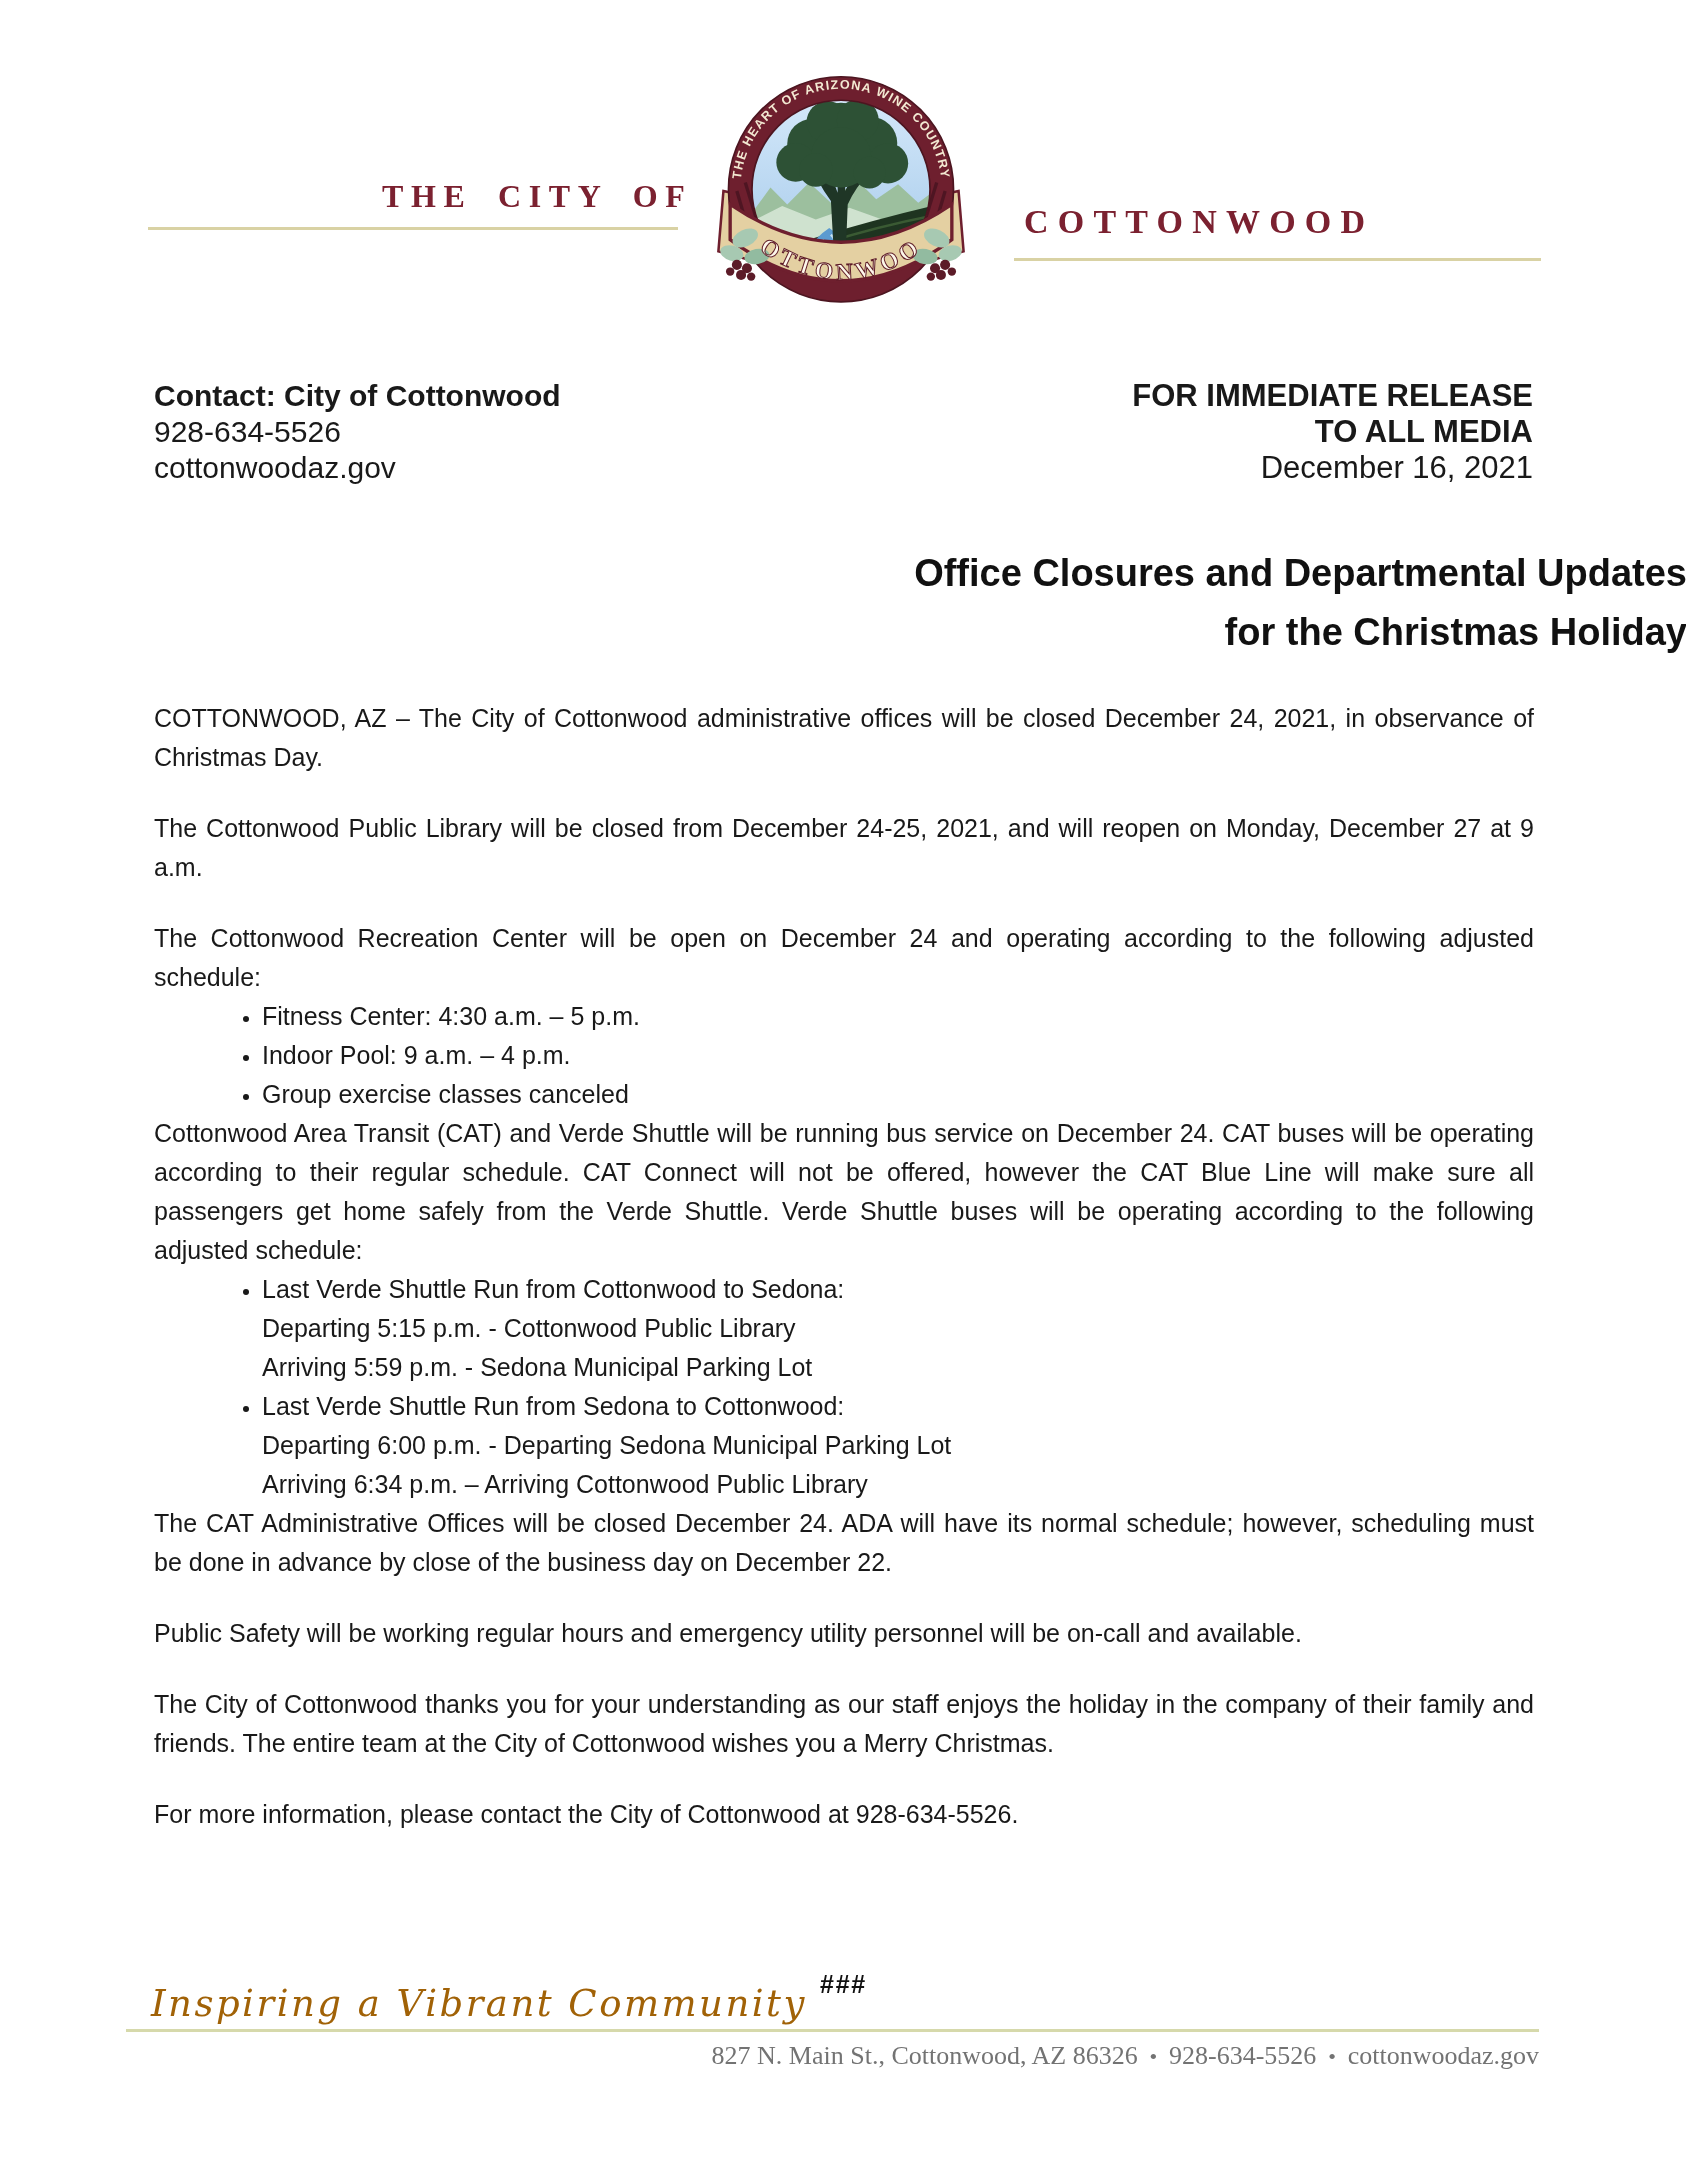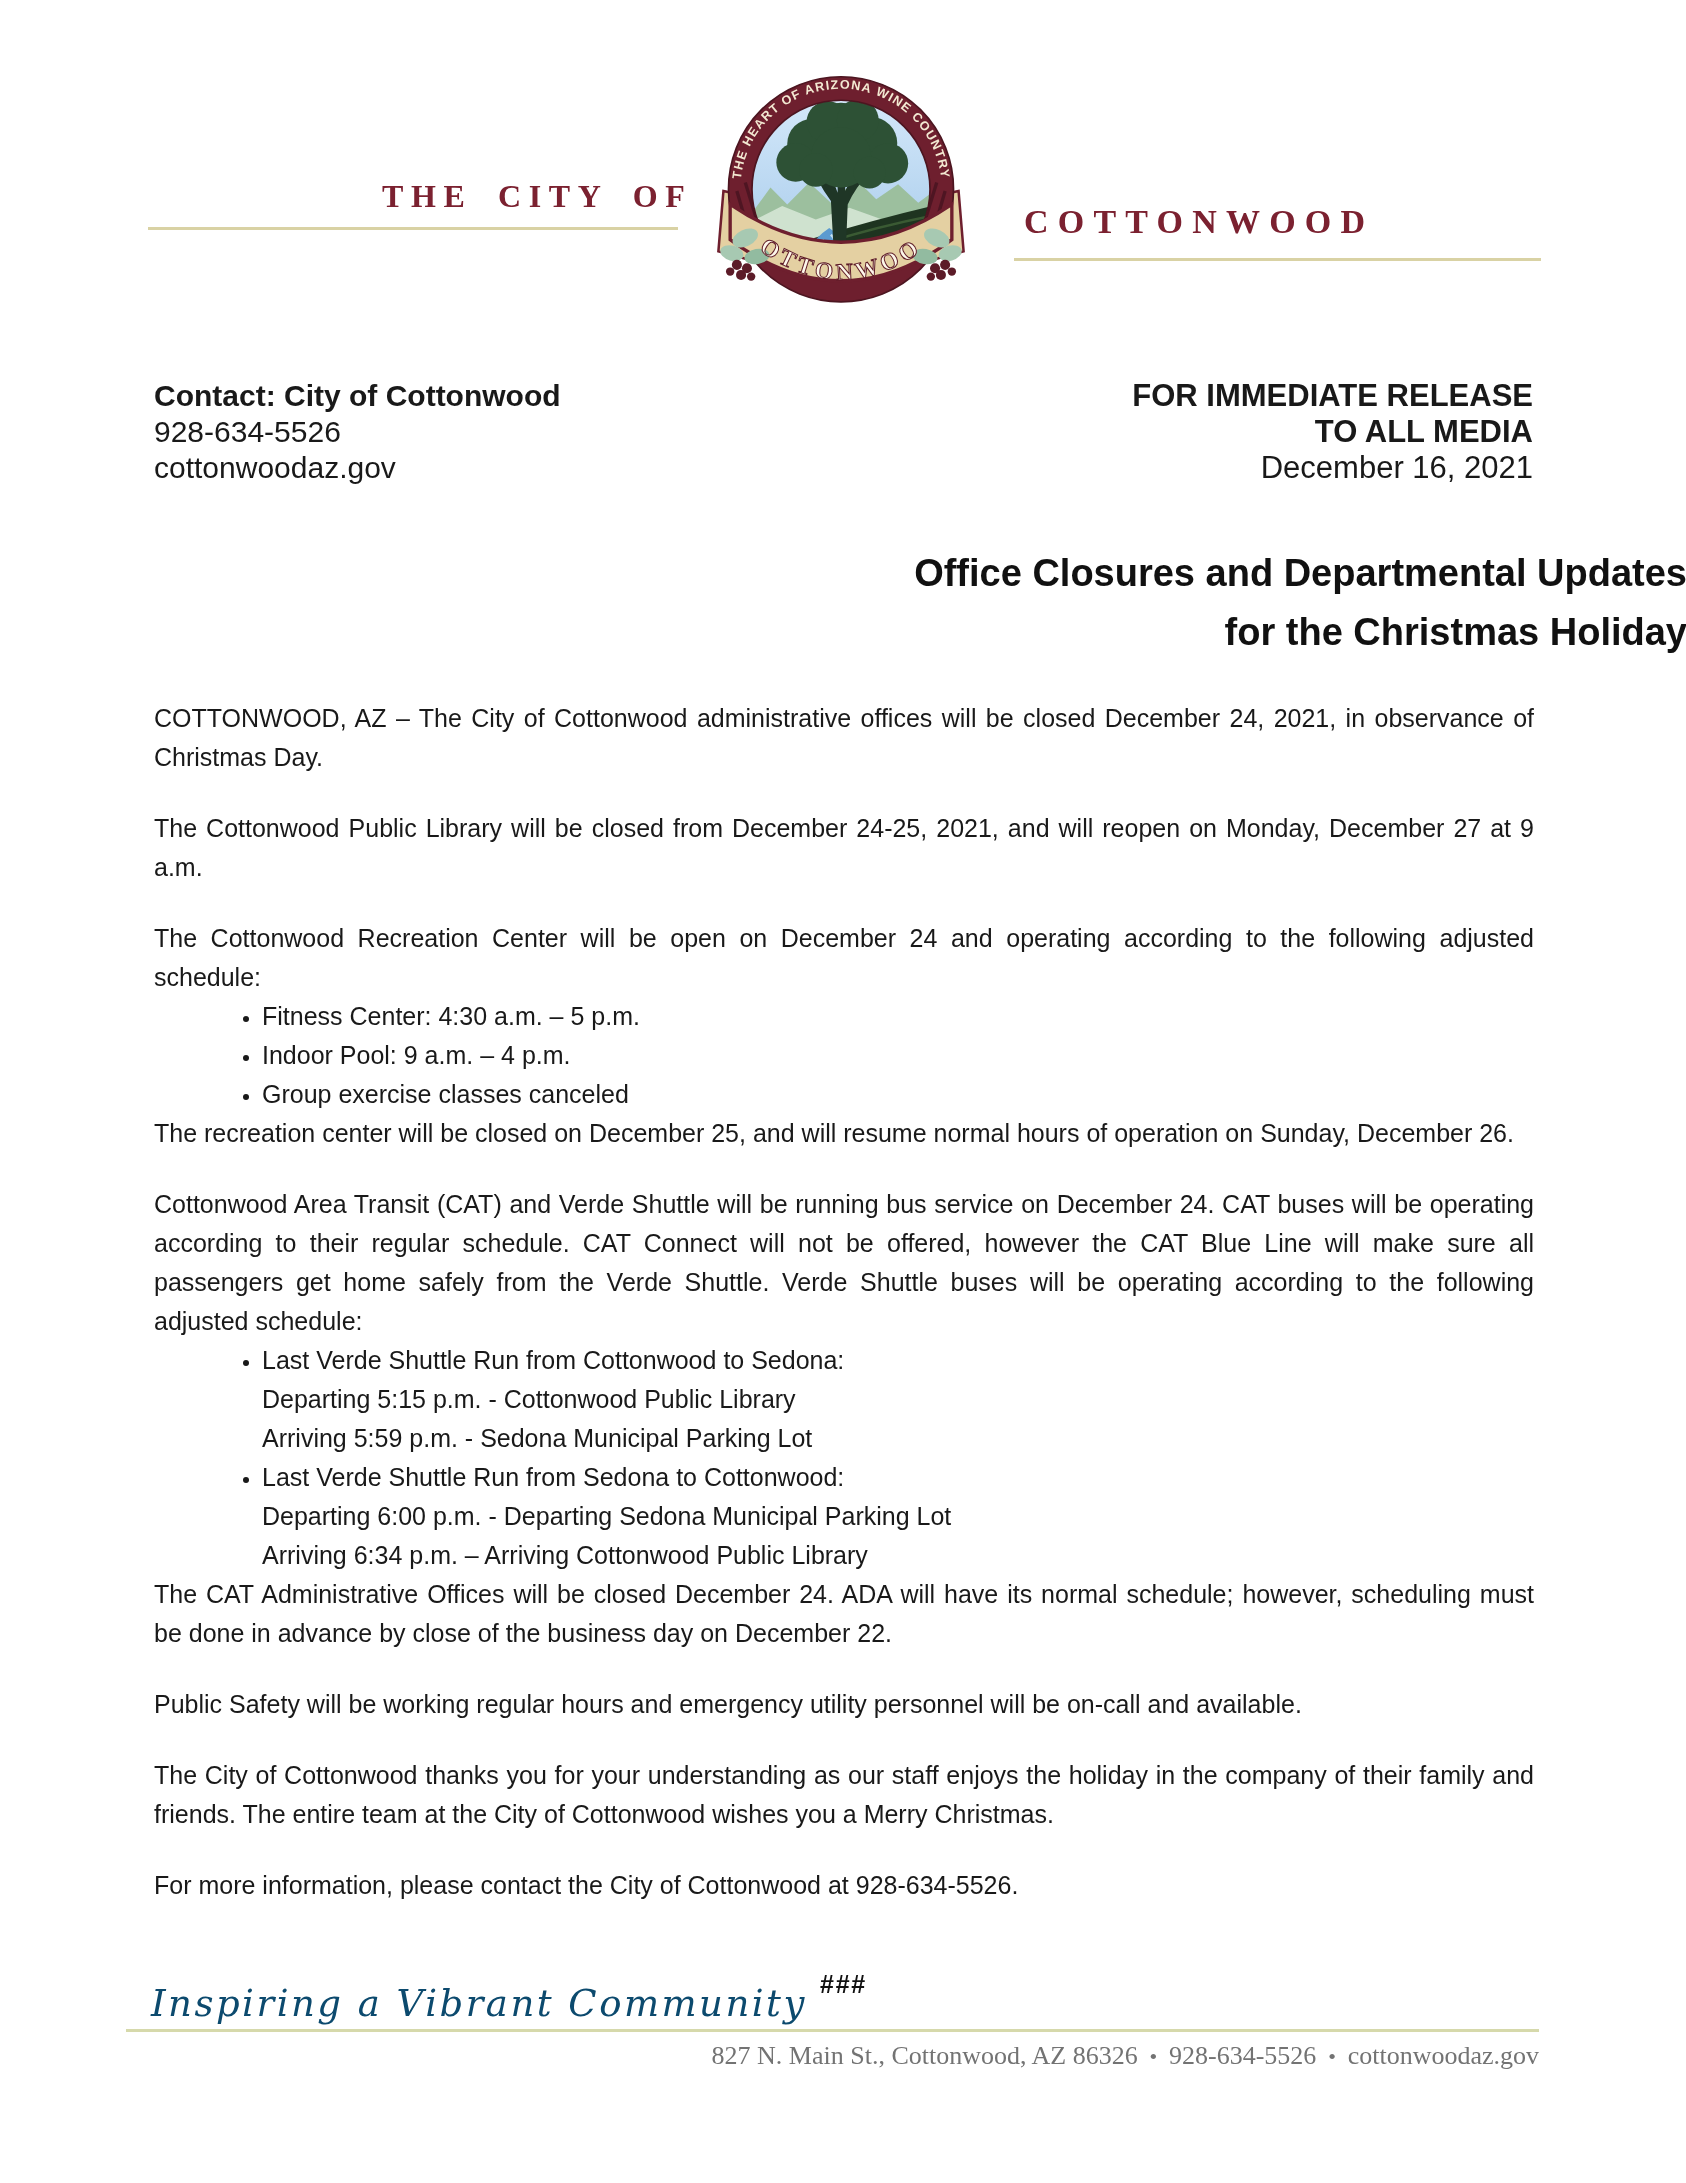--- a/index.html
+++ b/index.html
@@ -62,21 +62,21 @@
   
   .end-mark{
     position:absolute;left:0;right:0;top:1970px;
     text-align:center;font-size:25px;font-weight:600;letter-spacing:1.7px;
     color:#111111;
   }
   .tagline{
     position:absolute;left:151px;top:1982px;
     font-family:"DejaVu Serif","Liberation Serif",serif;
     font-style:italic;font-size:37px;letter-spacing:2.5px;
-    color:#0c4a6e;white-space:nowrap;
+    color:#a16207;white-space:nowrap;
   }
   .footer-rule{
     position:absolute;left:126px;top:2029px;width:1413px;height:3.4px;
     background:#d6d9ab;
   }
   .footer-contact{
     position:absolute;right:148px;top:2041px;
     font-family:"Liberation Serif","DejaVu Serif",serif;
     font-size:26px;color:#737373;white-space:nowrap;
   }
@@ -214,21 +214,20 @@
 
   <div class="body-text" id="body-text">
       <p>COTTONWOOD, AZ – The City of Cottonwood administrative offices will be closed December 24, 2021, in observance of Christmas Day.</p>
       <p>The Cottonwood Public Library will be closed from December 24-25, 2021, and will reopen on Monday, December 27 at 9 a.m.</p>
       <p class="tight">The Cottonwood Recreation Center will be open on December 24 and operating according to the following adjusted schedule:</p>
       <ul>
         <li>Fitness Center: 4:30 a.m. – 5 p.m.</li>
         <li>Indoor Pool: 9 a.m. – 4 p.m.</li>
         <li>Group exercise classes canceled</li>
       </ul>
-      <p>The recreation center will be closed on December 25, and will resume normal hours of operation on Sunday, December 26.</p>
       <p class="tight">Cottonwood Area Transit (CAT) and Verde Shuttle will be running bus service on December 24. CAT buses will be operating according to their regular schedule. CAT Connect will not be offered, however the CAT Blue Line will make sure all passengers get home safely from the Verde Shuttle. Verde Shuttle buses will be operating according to the following adjusted schedule:</p>
       <ul>
         <li>Last Verde Shuttle Run from Cottonwood to Sedona:<br>Departing 5:15 p.m. - Cottonwood Public Library<br>Arriving 5:59 p.m. - Sedona Municipal Parking Lot</li>
         <li>Last Verde Shuttle Run from Sedona to Cottonwood:<br>Departing 6:00 p.m. - Departing Sedona Municipal Parking Lot<br>Arriving 6:34 p.m. – Arriving Cottonwood Public Library</li>
       </ul>
       <p>The CAT Administrative Offices will be closed December 24. ADA will have its normal schedule; however, scheduling must be done in advance by close of the business day on December 22.</p>
       <p>Public Safety will be working regular hours and emergency utility personnel will be on-call and available.</p>
       <p>The City of Cottonwood thanks you for your understanding as our staff enjoys the holiday in the company of their family and friends. The entire team at the City of Cottonwood wishes you a Merry Christmas.</p>
       <p>For more information, please contact the City of Cottonwood at 928-634-5526.</p>
     </div>

